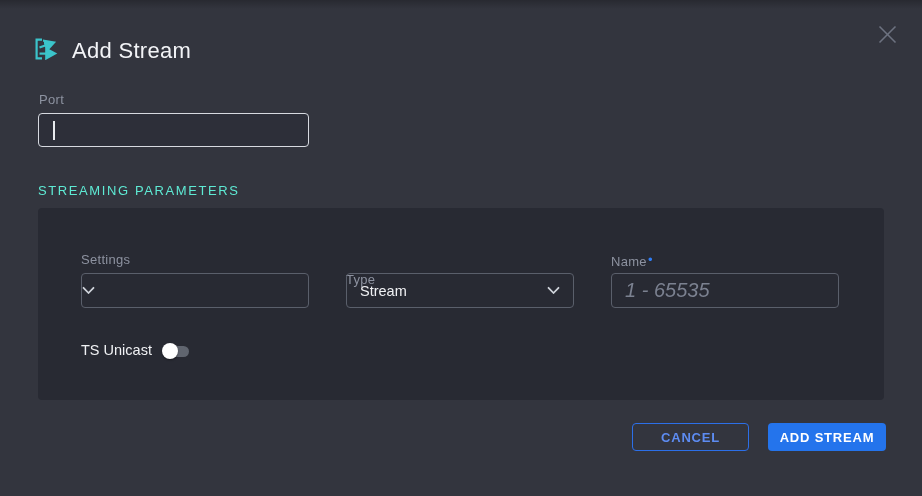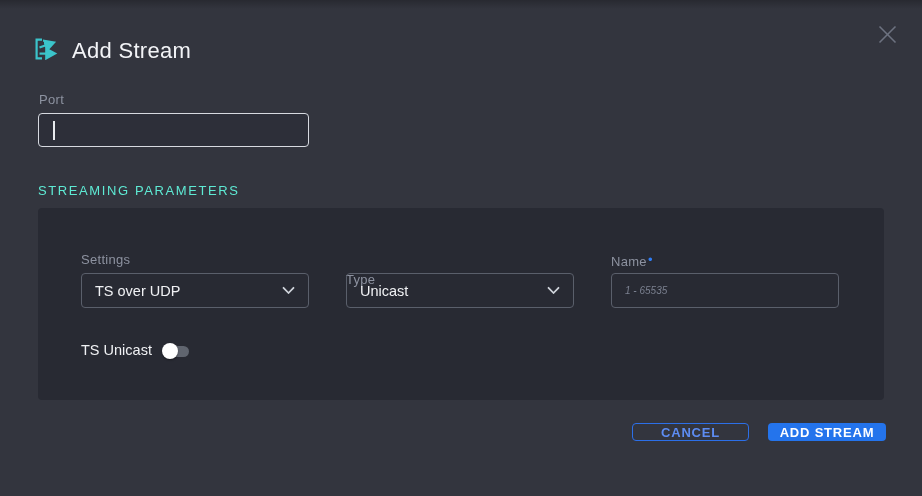--- a/index.html
+++ b/index.html
@@ -82,21 +82,21 @@
   .field-box.type     { left: 308px; }
   .field-box .sel-value { padding-left: 13px; flex: 1; }
   .field-box .chev { margin-right: 13px; display: flex; align-items: center; }
 
   .port-input-box {
     position: absolute; left: 573px; top: 65px; width: 228px; height: 35px;
     border: 1px solid #5a5f6b; border-radius: 4px; background: transparent;
   }
   .port-input {
     width: 100%; height: 100%; background: transparent; border: none; outline: none;
-    padding: 0 13px; font-size: 10px; color: #f0f1f4;
+    padding: 0 13px; font-size: 20px; color: #f0f1f4;
     font-family: "Liberation Sans", "DejaVu Sans", sans-serif;
   }
   .port-input::placeholder { color: #7b8190; font-style: italic; opacity: 1; }
 
   
   .ts-label {
     position: absolute; left: 43px; top: 134px;
     font-size: 14.5px; color: #f0f1f4;
   }
   .toggle {
@@ -108,21 +108,21 @@
     background: #60656f; border-radius: 6px;
   }
   .toggle .knob {
     position: absolute; left: 0; top: 0; width: 16px; height: 16px;
     background: #ffffff; border-radius: 50%;
     box-shadow: 0 1px 2px rgba(0,0,0,0.4);
   }
 
   
   .btn {
-    position: absolute; top: 423px; height: 18px; border-radius: 4px;
+    position: absolute; top: 423px; height: 28px; border-radius: 4px;
     font-size: 13px; font-weight: bold; letter-spacing: 0.8px;
     display: flex; align-items: center; justify-content: center;
     cursor: pointer; border: none;
     font-family: "Liberation Sans", "DejaVu Sans", sans-serif;
   }
   .btn-cancel {
     left: 632px; width: 117px;
     background: transparent; border: 1px solid #2c6fe8; color: #5d8cf2;
   }
   .btn-submit {
@@ -166,30 +166,29 @@
 
   <div class="panel">
 
     <div class="field-label param-label protocol">Settings</div>
     <div class="field-label param-label type">Type</div>
     <div class="field-label param-label port">
       <span>Name</span><span class="req-dot">•</span>
     </div>
 
     <div class="field-box protocol">
-      <span class="sel-value">TS over UDP</span>
       <span class="chev">
         <svg width="13" height="9" viewBox="0 0 13 9">
           <polyline points="1.5,1.8 6.5,7 11.5,1.8" fill="none" stroke="#cfd3da" stroke-width="1.8" stroke-linecap="round" stroke-linejoin="round"></polyline>
         </svg>
       </span>
     </div>
 
     <div class="field-box type">
-      <span class="sel-value">Unicast</span>
+      <span class="sel-value">Stream</span>
       <span class="chev">
         <svg width="13" height="9" viewBox="0 0 13 9">
           <polyline points="1.5,1.8 6.5,7 11.5,1.8" fill="none" stroke="#cfd3da" stroke-width="1.8" stroke-linecap="round" stroke-linejoin="round"></polyline>
         </svg>
       </span>
     </div>
 
     <div class="port-input-box">
       <input class="port-input" type="text" placeholder="1 - 65535" style="">
     </div>

